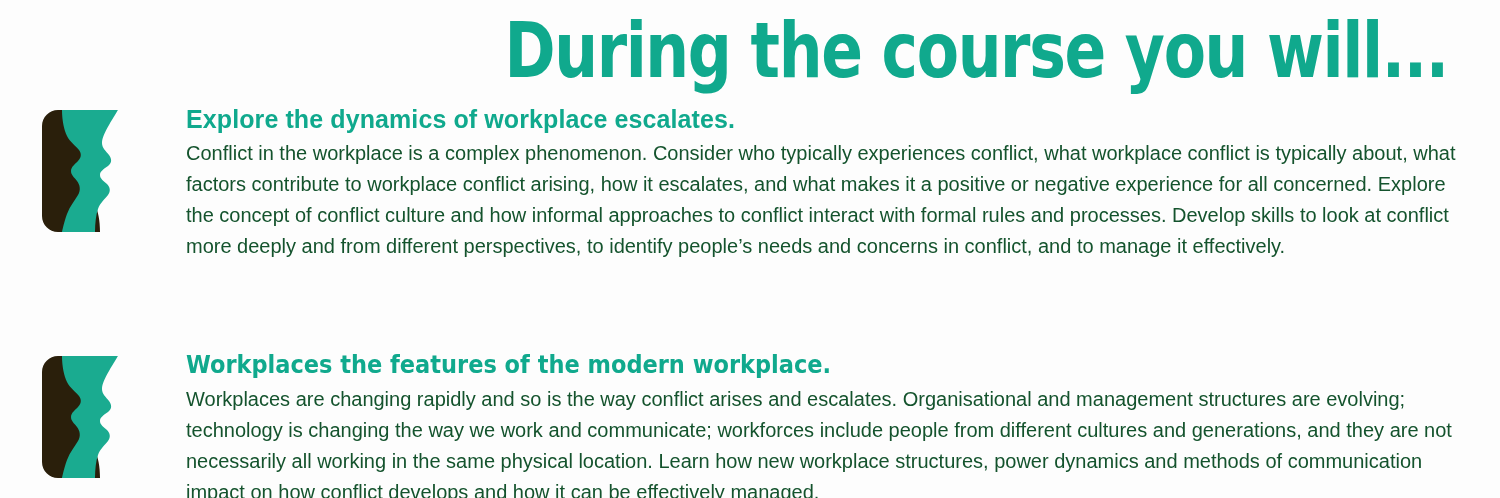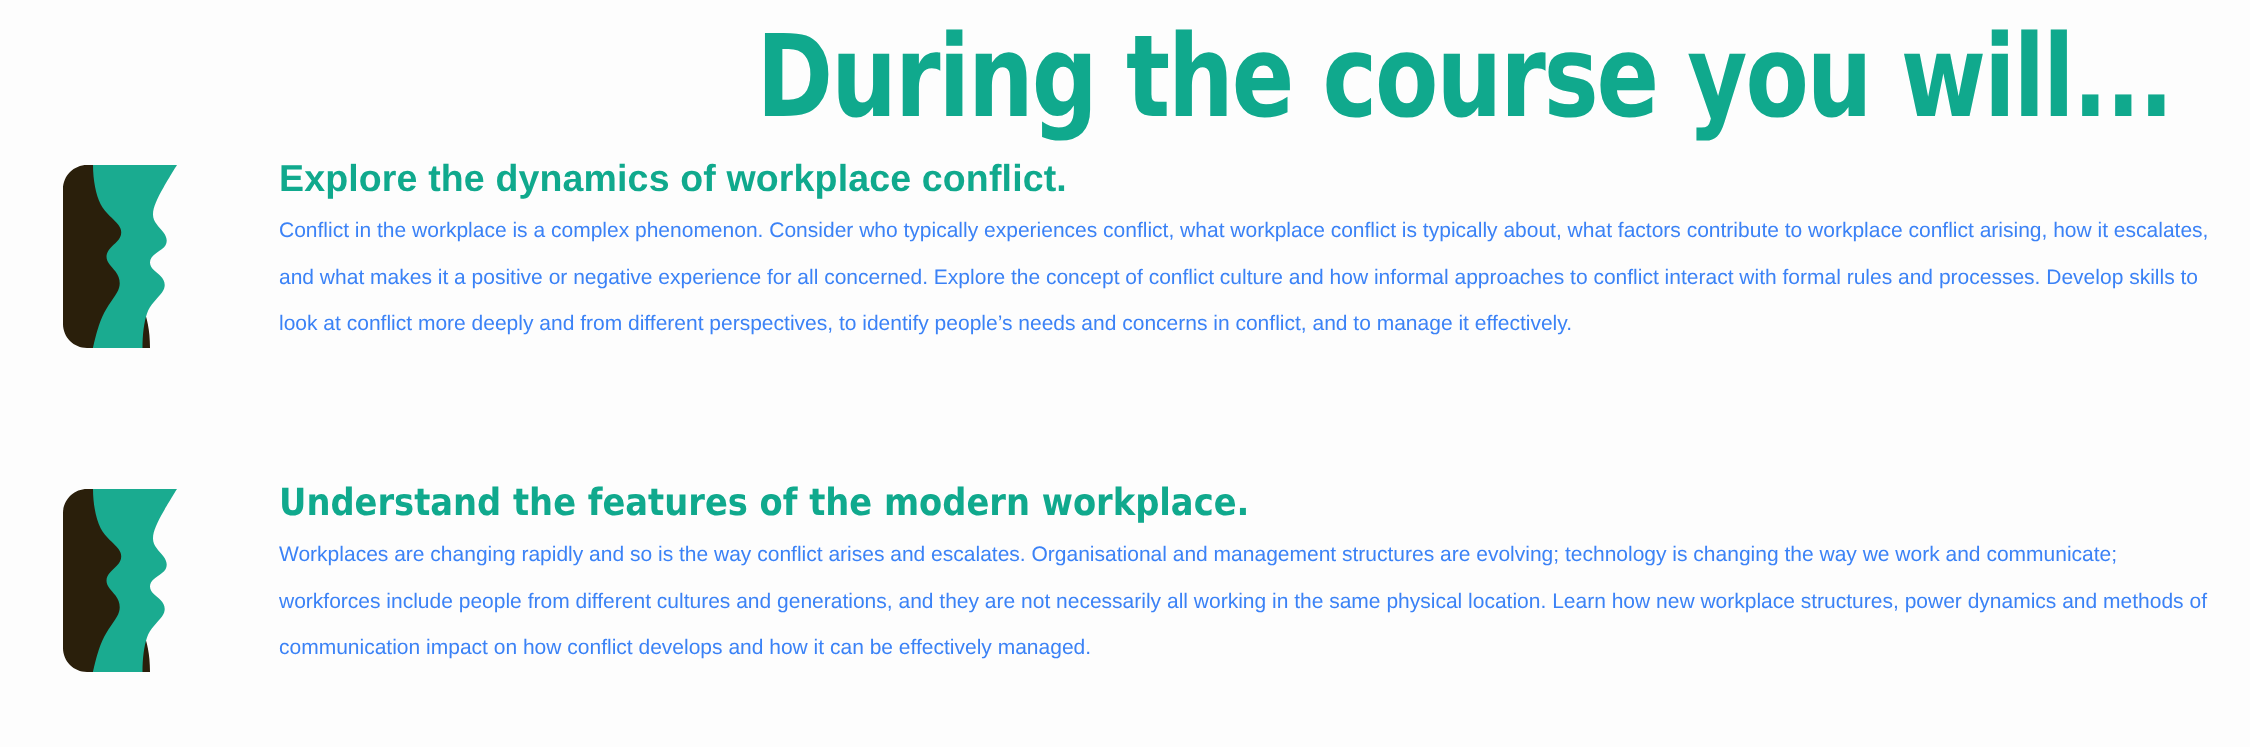--- a/index.html
+++ b/index.html
@@ -82,22 +82,22 @@
     font-weight: bold;
     letter-spacing: 0.1px;
   }
   .section-heading.condensed {
     font-family: "Liberation Sans Narrow", "DejaVu Sans Condensed", "Liberation Sans", sans-serif;
     letter-spacing: 0px;
   }
 
   .section-body {
     margin: 0;
-    color: #3b82f6;
-    font-size: 14px;
+    color: #14532d;
+    font-size: 20px;
     line-height: 31px;
     font-weight: normal;
     max-width: 1290px;
     text-align: left;
   }
 </style>
 </head>
 <body>
 
 <div class="page">
@@ -124,21 +124,21 @@
                      C68 77 69 81 66 85 C63 89 58 93 56 99
                      C54 105 53 113 53 122 H20 C20 122 22 112 25 104
                      C28 96 33 90 36 85 C39 80 38 75 35 71
                      C32 67 29 65 29 61 C29 57 33 54 36 51
                      C39 48 40 44 37 40 C34 36 28 32 25 26
                      C22 20 20 10 20 0 Z" fill="#1aab90"></path>
           </g>
         </svg>
       </div>
       <div class="text-col">
-        <h2 class="section-heading">Explore the dynamics of workplace conflict.</h2>
+        <h2 class="section-heading">Explore the dynamics of workplace escalates.</h2>
         <p class="section-body">Conflict in the workplace is a complex phenomenon. Consider who typically experiences conflict, what workplace conflict is typically about, what factors contribute to workplace conflict arising, how it escalates, and what makes it a positive or negative experience for all concerned. Explore the concept of conflict culture and how informal approaches to conflict interact with formal rules and processes. Develop skills to look at conflict more deeply and from different perspectives, to identify people’s needs and concerns in conflict, and to manage it effectively.</p>
       </div>
     </div>
 
     <div class="section">
       <div class="icon-col">
         <svg class="faces-icon" viewBox="0 0 82 122" xmlns="http://www.w3.org/2000/svg">
           <path d="M16 0 H58 C58 0 56 9 53 17 C50 25 45 31 42 37
                    C39 43 40 48 43 52 C46 56 49 58 49 62
                    C49 66 45 68 42 71 C39 74 38 78 41 82
@@ -149,19 +149,19 @@
                    C62 59 58 61 58 65 C58 69 62 71 65 74
                    C68 77 69 81 66 85 C63 89 58 93 56 99
                    C54 105 53 113 53 122 H20 C20 122 22 112 25 104
                    C28 96 33 90 36 85 C39 80 38 75 35 71
                    C32 67 29 65 29 61 C29 57 33 54 36 51
                    C39 48 40 44 37 40 C34 36 28 32 25 26
                    C22 20 20 10 20 0 Z" fill="#1aab90"></path>
         </svg>
       </div>
       <div class="text-col">
-        <h2 class="section-heading condensed">Understand the features of the modern workplace.</h2>
+        <h2 class="section-heading condensed">Workplaces the features of the modern workplace.</h2>
         <p class="section-body">Workplaces are changing rapidly and so is the way conflict arises and escalates. Organisational and management structures are evolving; technology is changing the way we work and communicate; workforces include people from different cultures and generations, and they are not necessarily all working in the same physical location. Learn how new workplace structures, power dynamics and methods of communication impact on how conflict develops and how it can be effectively managed.</p>
       </div>
     </div>
 
   </div>
 </div>
 
 </body></html>

